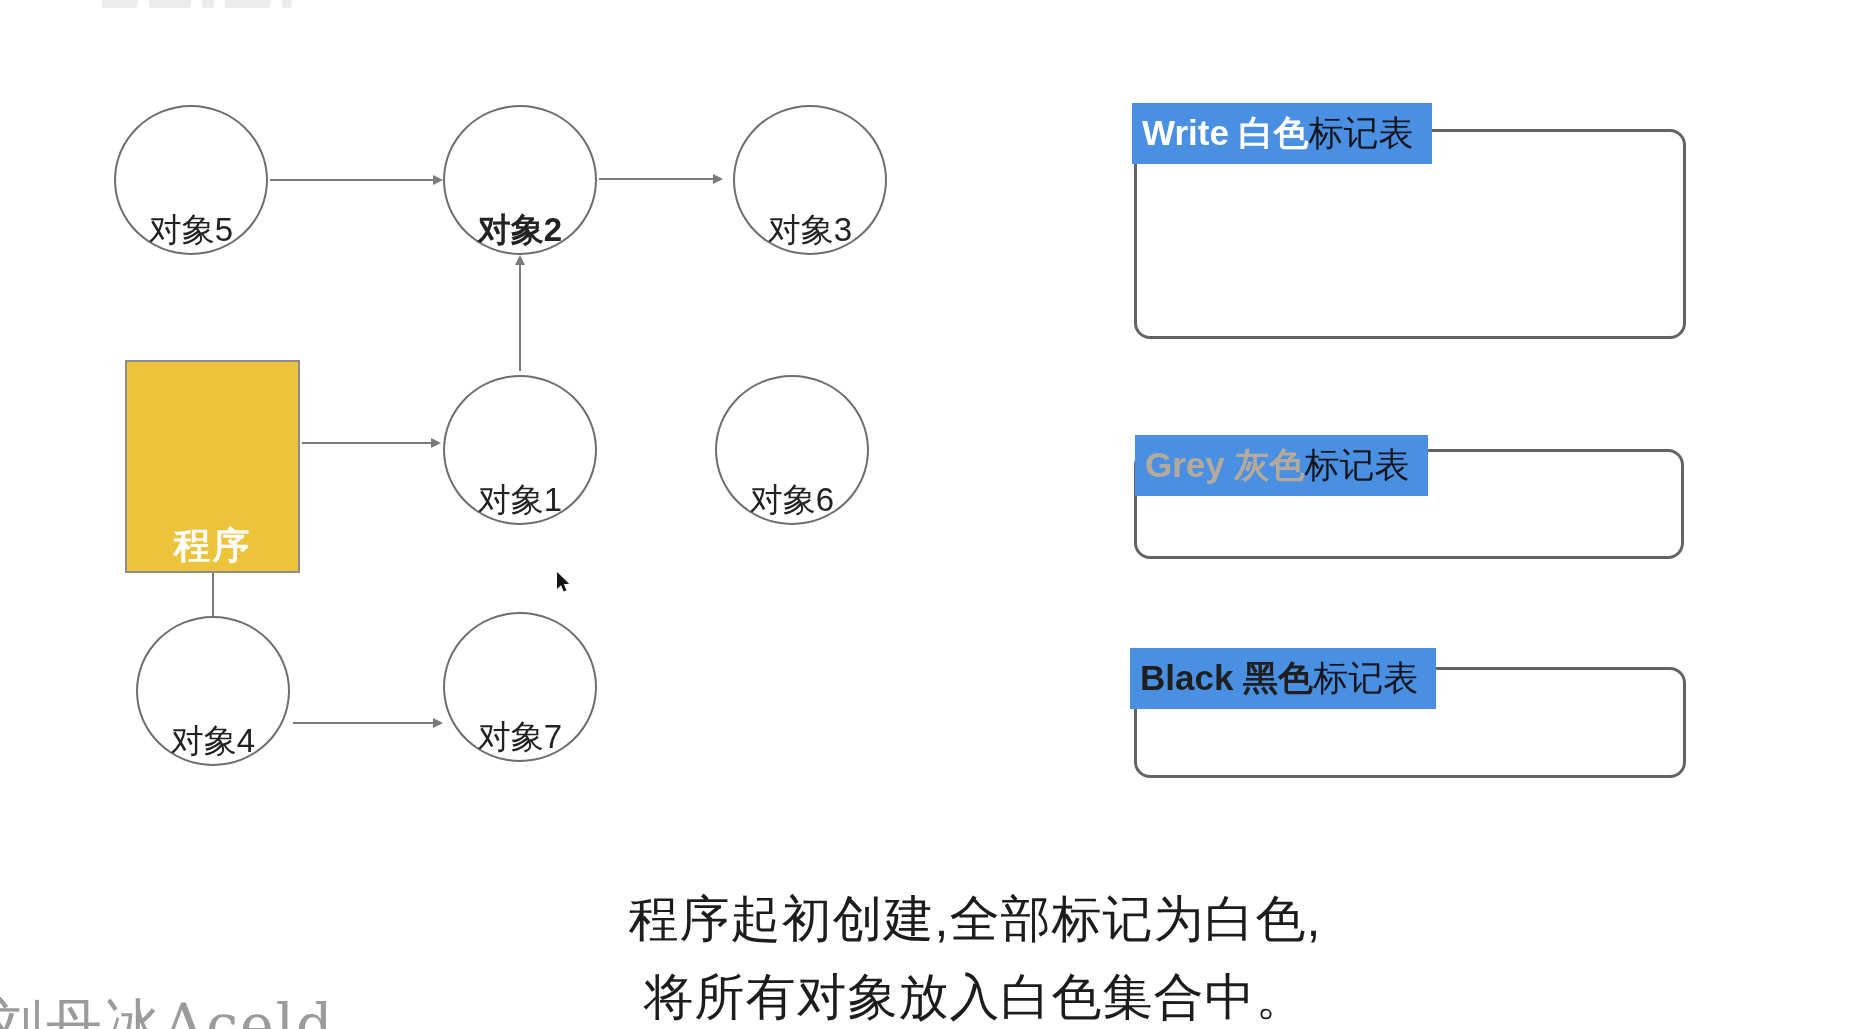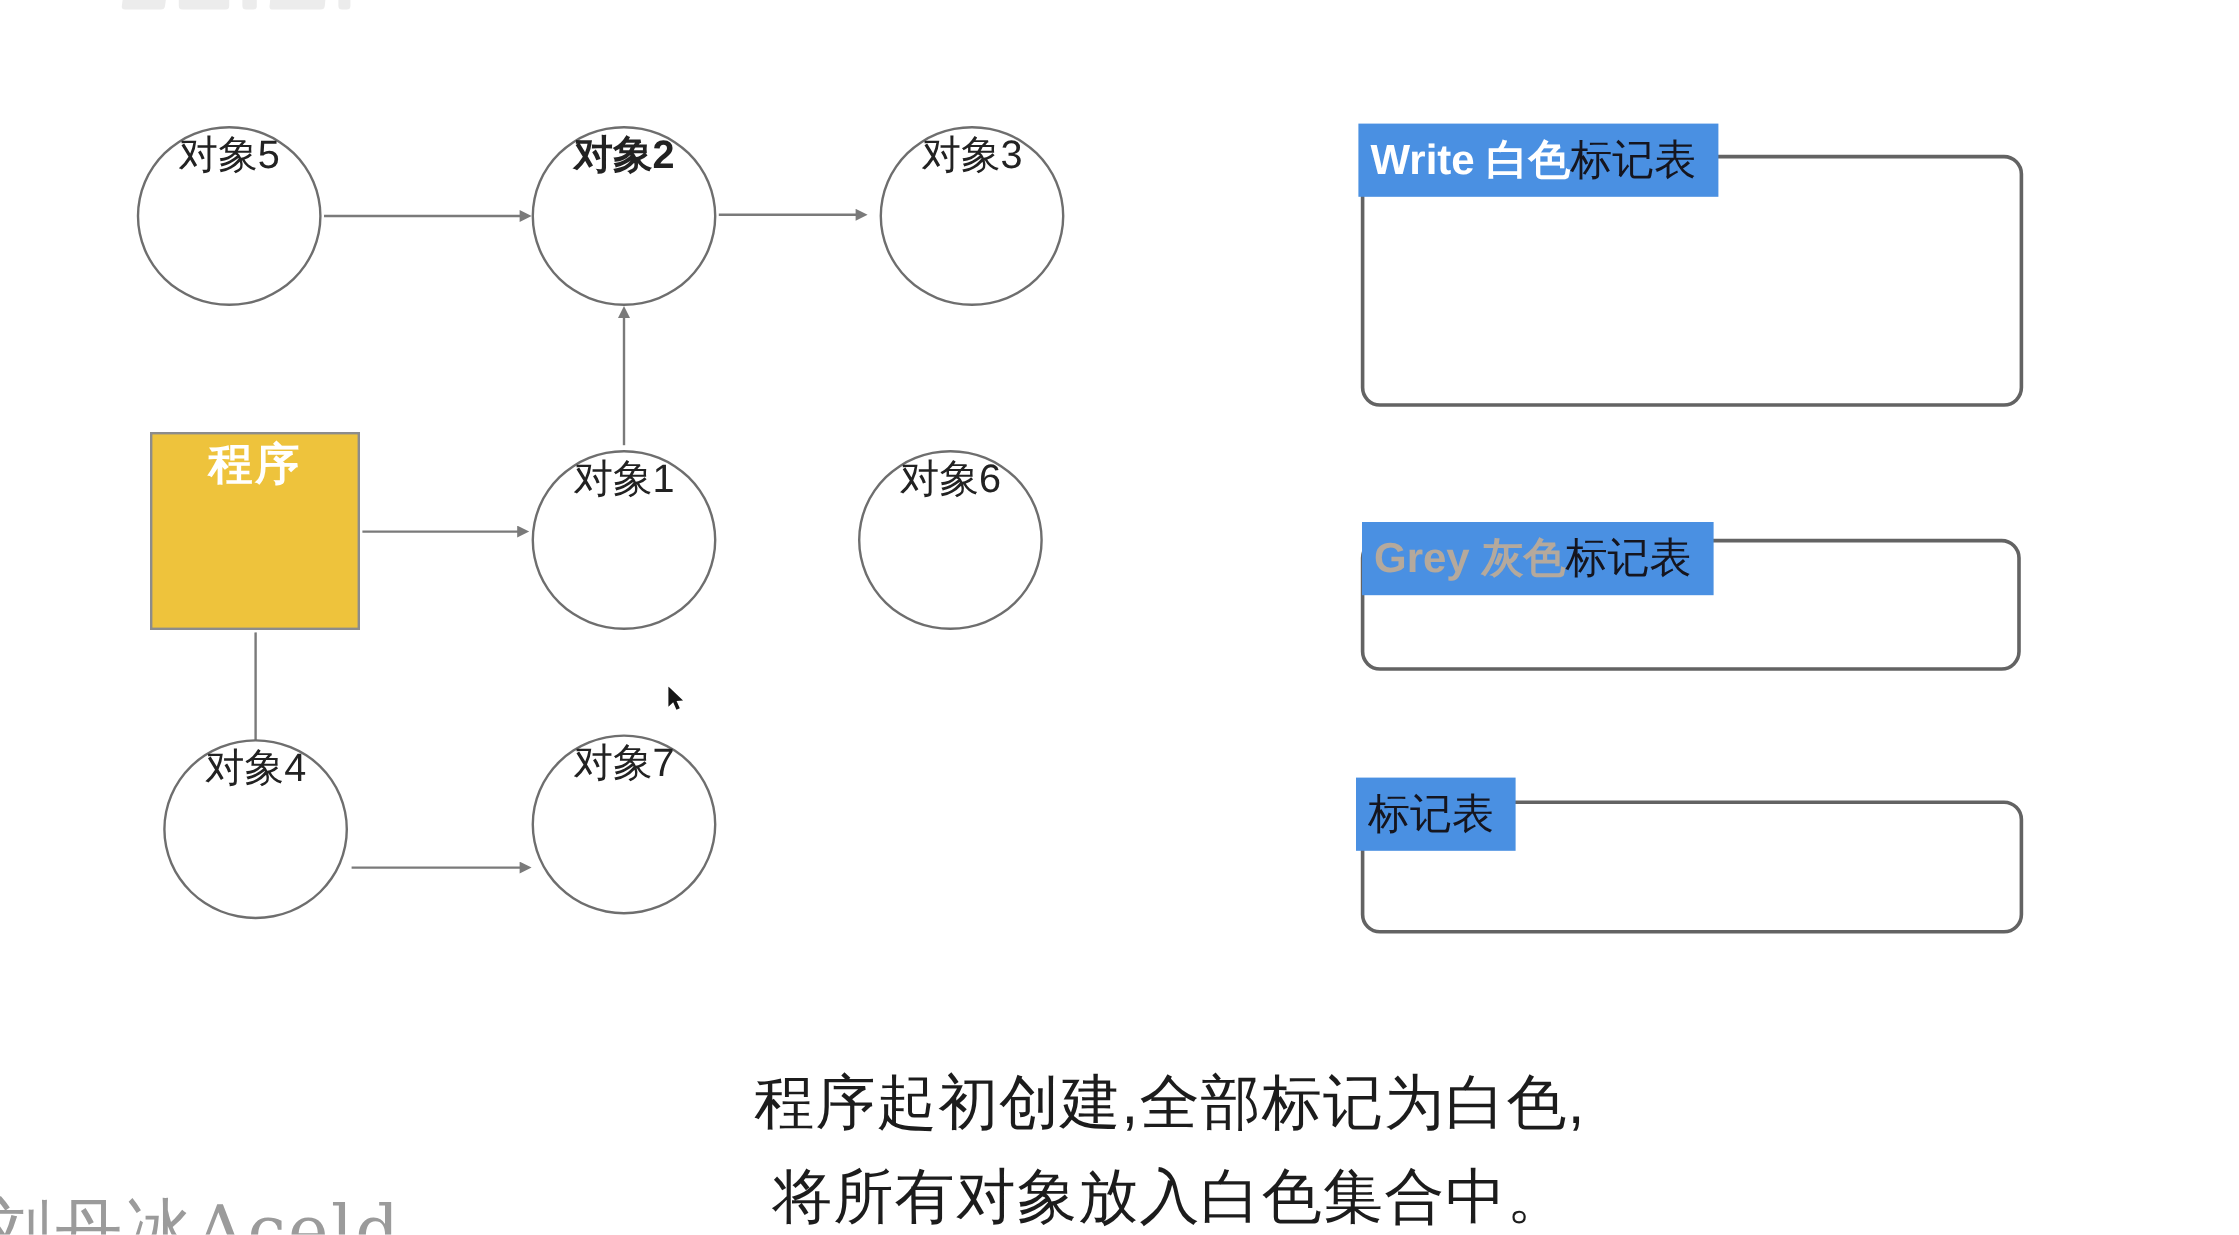--- a/index.html
+++ b/index.html
@@ -11,30 +11,30 @@
   
   .top-artifact{position:absolute;left:102px;top:-5px;display:flex;gap:11px;align-items:flex-start;}
   .top-artifact span{display:block;height:13px;background:#ececec;border-radius:3px;}
   .top-artifact .a1{width:36px;transform:skewX(-8deg);}
   .top-artifact .a2{width:42px;}
   .top-artifact .a3{width:12px;}
   .top-artifact .a4{width:46px;transform:skewX(-6deg);}
   .top-artifact .a5{width:10px;}
 
   
-  .node{position:absolute;display:flex;align-items:flex-start;justify-content:center;background:#ffffff;box-sizing:border-box;}
+  .node{position:absolute;display:flex;align-items:flex-end;justify-content:center;background:#ffffff;box-sizing:border-box;}
   .circle{width:154px;height:150px;border:2px solid #6e6e6e;border-radius:50%;font-size:33px;color:#222222;}
   .n-obj5{left:114px;top:105px;}
   .n-obj2{left:443px;top:105px;font-weight:bold;}
   .n-obj3{left:733px;top:105px;}
   .n-obj1{left:443px;top:375px;}
   .n-obj6{left:715px;top:375px;}
   .n-obj4{left:136px;top:616px;}
   .n-obj7{left:443px;top:612px;}
-  .program{left:125px;top:360px;width:175px;height:165px;background:#eec33c;border:2px solid #8c8c8c;
+  .program{left:125px;top:360px;width:175px;height:213px;background:#eec33c;border:2px solid #8c8c8c;
            color:#ffffff;font-size:37px;font-weight:bold;letter-spacing:2px;}
 
   .arrows{position:absolute;left:0;top:0;z-index:0;}
 
   
   .tbl-header{position:absolute;height:61px;display:flex;align-items:center;
               padding:0 18px 0 10px;font-size:35px;background:#4a90e2;z-index:2;white-space:pre;margin-top:40px;}
   .t-title{font-weight:bold;}
   .t-suffix{font-weight:400;color:#15151e;}
   .h-white{left:1132px;top:63px;}
@@ -121,20 +121,21 @@
   </div>
   <div class="tbl-box b-white"></div>
 
   <div class="tbl-header h-grey">
     <span class="t-title">Grey 灰色</span>
     <span class="t-suffix">标记表</span>
   </div>
   <div class="tbl-box b-grey"></div>
 
   <div class="tbl-header h-black">
+    <span class="t-title">Black 黑色</span>
     <span class="t-suffix">标记表</span>
   </div>
   <div class="tbl-box b-black"></div>
 
   <div class="caption">
     <div>程序起初创建,全部标记为白色,</div>
     <div>将所有对象放入白色集合中。</div>
   </div>
 
   <div class="watermark">刘丹冰Aceld</div>

